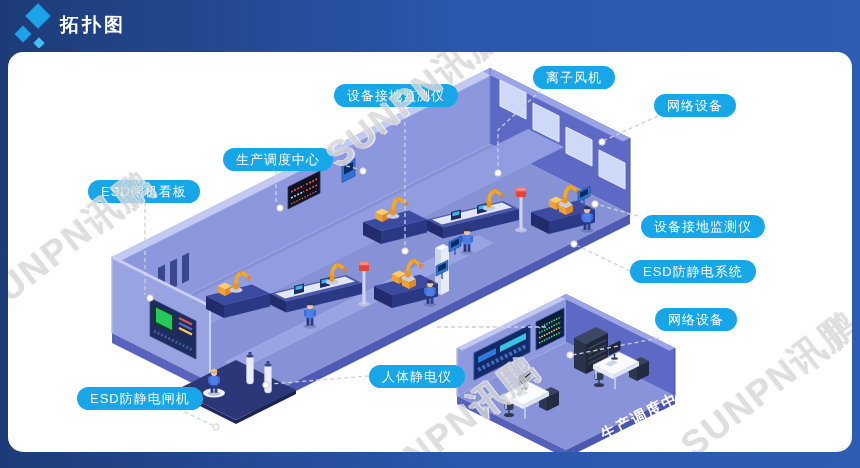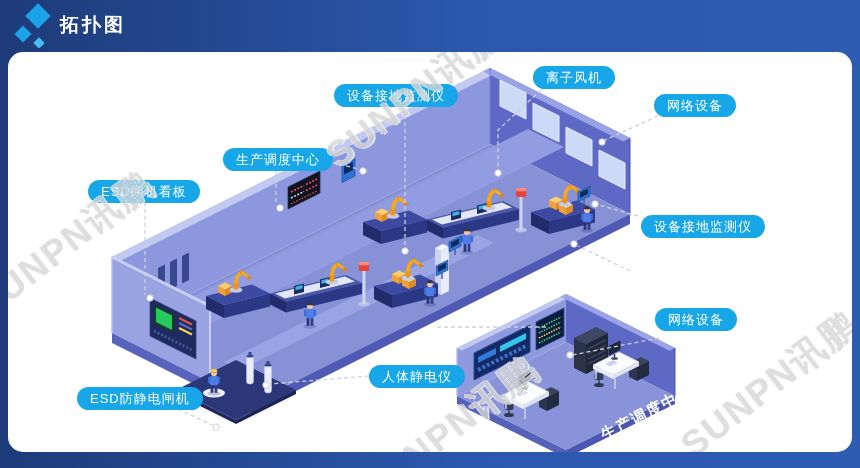--- a/index.html
+++ b/index.html
@@ -302,20 +302,21 @@
       <circle cx="208" cy="375" r="3.2"></circle>
     </g>
   </svg>
 
   <div class="pill" style="left:326px;top:32px">设备接地监测仪</div>
   <div class="pill" style="left:525px;top:14px">离子风机</div>
   <div class="pill" style="left:646px;top:42px">网络设备</div>
   <div class="pill" style="left:215px;top:96px">生产调度中心</div>
   <div class="pill" style="left:80px;top:128px">ESD闸机看板</div>
   <div class="pill" style="left:633px;top:163px">设备接地监测仪</div>
+  <div class="pill" style="left:622px;top:208px">ESD防静电系统</div>
   <div class="pill" style="left:647px;top:256px">网络设备</div>
   <div class="pill" style="left:361px;top:313px">人体静电仪</div>
   <div class="pill" style="left:69px;top:335px">ESD防静电闸机</div>
 
   <div class="wm" style="left:407px;top:43px">SUNPN讯鹏</div>
   <div class="wm" style="left:57px;top:193px">SUNPN讯鹏</div>
   <div class="wm" style="left:762px;top:333px">SUNPN讯鹏</div>
   <div class="wm" style="left:442px;top:378px">SUNPN讯鹏</div>
 </div>
 

